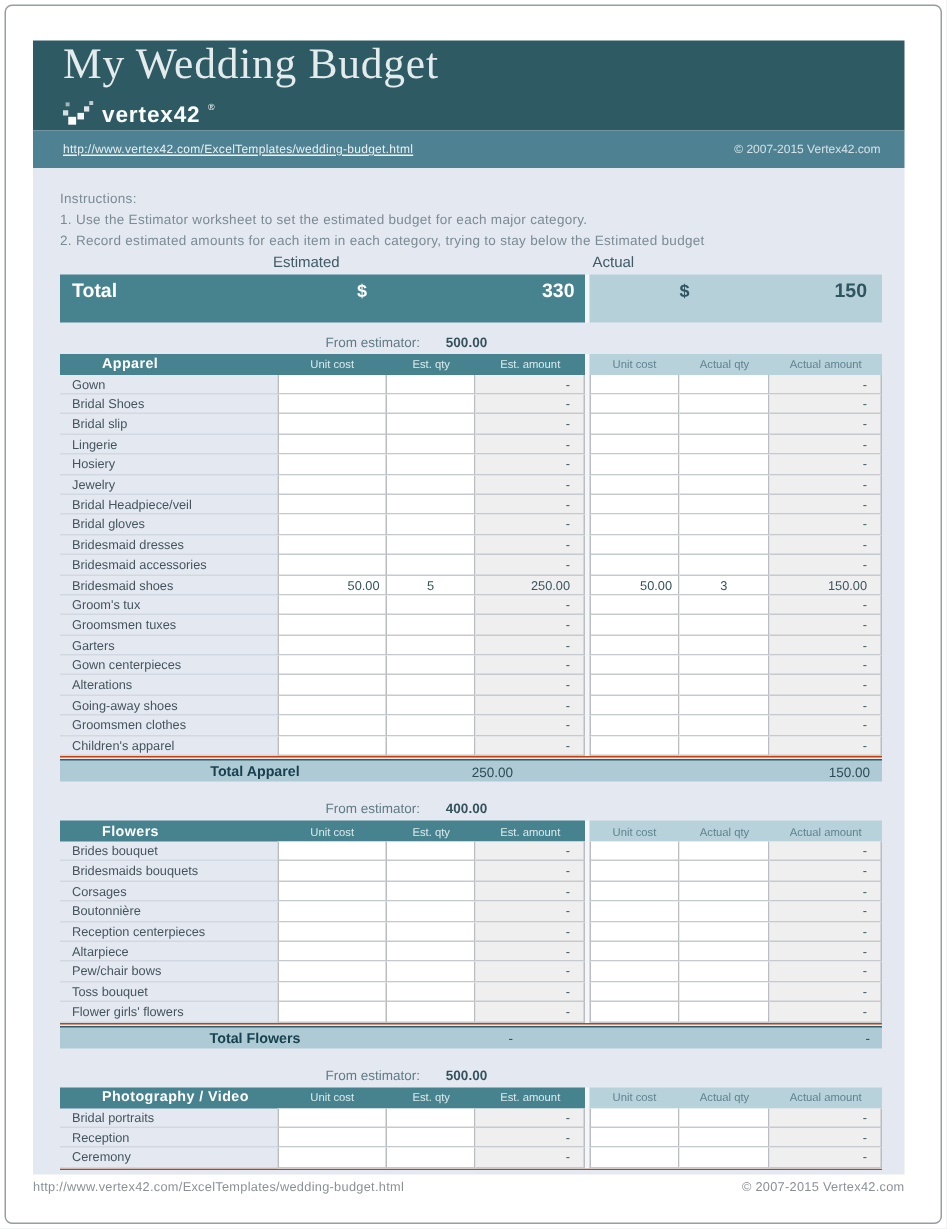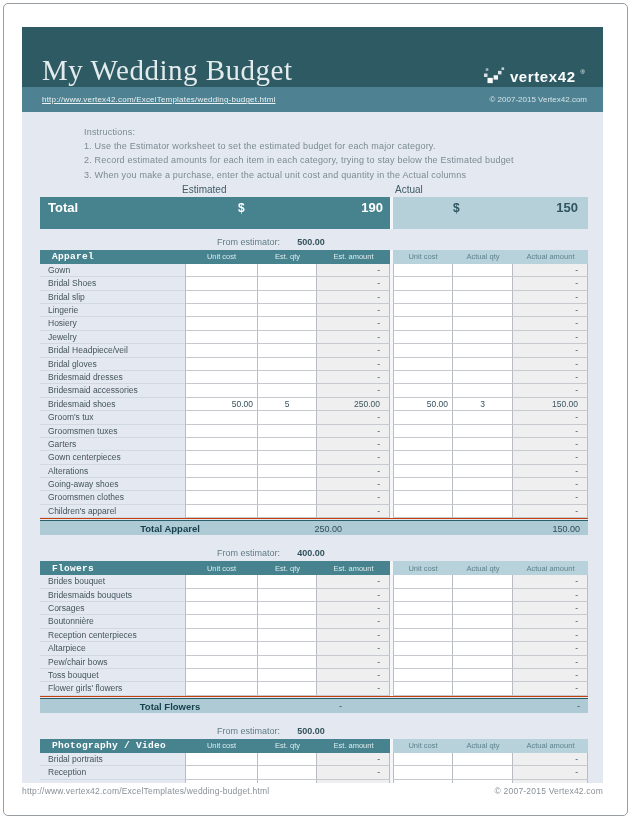--- a/index.html
+++ b/index.html
@@ -1,33 +1,33 @@
 <!DOCTYPE html>
 <html><head>
 <meta charset="utf-8">
 <style>
   * { box-sizing: border-box; margin: 0; padding: 0; }
   body { width: 631px; height: 819px; background: #ffffff; font-family: "Liberation Sans", sans-serif; position: relative; overflow: hidden; }
   .frame { position: absolute; inset: 3px; border: 1px solid #989da2; border-radius: 5px; pointer-events: none; }
 
   .card { position: absolute; left: 22px; top: 27px; width: 581px; }
 
-  .hdr { height: 60px; background: #2E5A64; display: flex; align-items: flex-end; justify-content: space-between; padding: 0 18px 0 20px; }
+  .hdr { height: 60px; background: #2E5A64; display: flex; align-items: flex-start; justify-content: space-between; padding: 0 18px 0 20px; flex-direction: column; }
   .title { font-family: "Liberation Serif", serif; font-size: 29px; color: #E3EBEC; letter-spacing: 0.5px; }
   .logo { display: flex; align-items: flex-start; gap: 5px; color: #FAFCFC; }
   .logo-text { font-size: 15px; font-weight: bold; letter-spacing: 0.6px; line-height: 20px; }
   .logo-r { font-size: 6px; line-height: 10px; }
 
   .urlbar { height: 25px; background: #4E8292; display: flex; align-items: center; justify-content: space-between; padding: 0 16px 0 20px; }
   .urllink { font-size: 8px; color: #EAF2F4; text-decoration: underline; letter-spacing: 0.2px; }
   .urlcopy { font-size: 8px; color: #D5E3E7; }
 
   .bodyarea { background: #E4E8F1; height: 671px; padding: 12px 15px 0 18px; overflow: hidden; }
 
-  .instructions { margin-top: 1px; margin-left: 44px; }
+  .instructions { margin-top: 1px; }
   .ins-title, .ins-item { font-size: 9px; color: #7B8B93; line-height: 14.2px; letter-spacing: 0.2px; }
 
   .sum-labels { position: relative; height: 13px; margin-top: 2px; }
   .sum-labels span { position: absolute; font-size: 10px; color: #3E5B66; }
   .est-label { left: 142px; }
   .act-label { left: 355px; }
 
   .sum-total { display: flex; height: 32px; }
   .sum-left { width: 350px; background: #47838F; position: relative; color: #fff; }
   .sum-right { width: 195px; background: #B5D0D9; position: relative; color: #2E5560; }
@@ -41,21 +41,21 @@
   .section { margin-top: 8px; }
   .section ~ .section { margin-top: 13px; }
 
   .from-row { display: flex; height: 12px; padding-left: 145px; margin-bottom: 1px; }
   .from-label { width: 95px; text-align: right; font-size: 9px; color: #5F7B85; }
   .from-value { width: 62px; text-align: center; font-size: 9px; color: #33525C; font-weight: bold; }
 
   .sec-header { display: flex; height: 14px; }
   .sh-left { width: 350px; background: #47838F; display: flex; align-items: center; }
   .sh-right { width: 195px; background: #B7D2DB; display: flex; align-items: center; }
-  .sec-name { width: 145px; padding-left: 12px; font-size: 9.5px; font-weight: bold; color: #FFFFFF; letter-spacing: 0.3px; font-family: Liberation Mono, monospace; }
+  .sec-name { width: 145px; padding-left: 28px; font-size: 9.5px; font-weight: bold; color: #FFFFFF; letter-spacing: 0.3px; }
   .col-h { font-size: 7.5px; text-align: center; }
   .sh-left .col-h { color: #DCEBEE; }
   .sh-right .col-h { color: #5F838E; }
   .w-unit { width: 73px; } .w-qty { width: 59px; } .w-amt { width: 73px; }
   .w-unit2 { width: 60px; } .w-qty2 { width: 60px; } .w-amt2 { width: 75px; }
 
   .rows { border-bottom: 1px solid #c2410c; }
   .trow { display: flex; height: 13.4px; }
   .cell { font-size: 8.5px; line-height: 12.5px; }
   .cell.name { width: 145px; padding-left: 8px; color: #44545C; border-bottom: 1px solid #D2D8E2; }
@@ -101,33 +101,32 @@
   <div class="urlbar">
     <a href="#" class="urllink">http://www.vertex42.com/ExcelTemplates/wedding-budget.html</a>
     <span class="urlcopy">© 2007-2015 Vertex42.com</span>
   </div>
 
   <div class="bodyarea">
     <div class="instructions">
       <div class="ins-title">Instructions:</div>
       <div class="ins-item">1. Use the Estimator worksheet to set the estimated budget for each major category.</div>
       <div class="ins-item">2. Record estimated amounts for each item in each category, trying to stay below the Estimated budget</div>
-      <div class="ins-item">3. When you make a purchase, enter the actual unit cost and quantity in the Actual columns</div>
     </div>
 
     <div class="sum-labels">
       <span class="est-label">Estimated</span>
       <span class="act-label">Actual</span>
     </div>
 
     <div class="sum-total">
       <div class="sum-left">
         <span class="sum-name">Total</span>
         <span class="cur">$</span>
-        <span class="sum-val">190</span>
+        <span class="sum-val">330</span>
       </div>
       <div class="gap3"></div>
       <div class="sum-right">
         <span class="cur">$</span>
         <span class="sum-val">150</span>
       </div>
     </div>
 
     <div id="sections">
   <div class="section">

